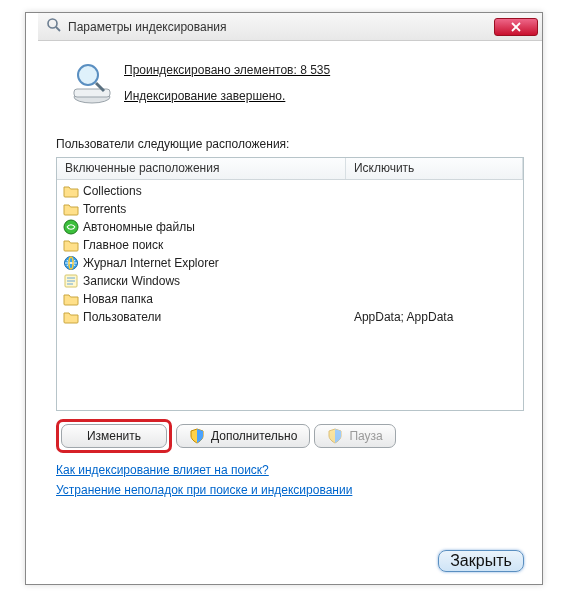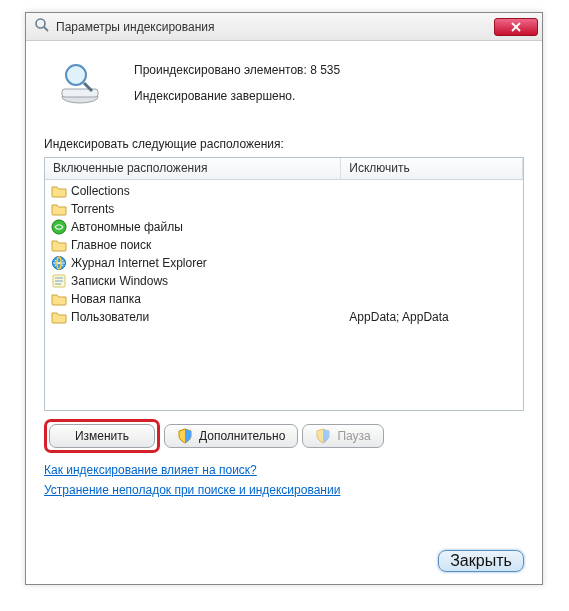--- a/index.html
+++ b/index.html
@@ -13,20 +13,21 @@
 }
 .window {
   position: absolute;
   left: 25px;
   top: 12px;
   width: 518px;
   height: 573px;
   border: 1px solid #888;
   background: #fff;
   box-shadow: 0 0 6px rgba(0,0,0,0.15);
+  padding-left: 12px;
 }
 .titlebar {
   height: 28px;
   background: linear-gradient(#f7f7f7, #e8e8e8);
   border-bottom: 1px solid #ccc;
   display: flex;
   align-items: center;
   padding: 0 4px 0 8px;
 }
 .titlebar .ticon { margin-right: 6px; }
@@ -35,21 +36,21 @@
   width: 44px; height: 18px;
   background: linear-gradient(#e68, #c8102e);
   border: 1px solid #9a0f22;
   border-radius: 3px;
   display: flex; align-items: center; justify-content: center;
   color: #fff; font-weight: bold;
   cursor: pointer;
 }
 .closebtn svg { display:block; }
 .content { padding: 14px 18px 12px 18px; height: calc(100% - 28px); display:flex; flex-direction:column; }
-.topinfo { display:flex; gap: 30px; padding: 4px 0 18px 12px; }
+.topinfo { display:flex; gap: 8px; padding: 4px 0 18px 12px; text-decoration: underline; }
 .bigicon { width: 48px; height: 48px; }
 .infotxt { padding-top: 4px; }
 .infotxt div { margin-bottom: 12px; color:#222; }
 .seclabel { color:#222; margin: 4px 0 6px 0; }
 .listbox {
   border: 1px solid #b7c4c9;
   background:#fff;
   height: 254px;
   display:flex; flex-direction:column;
 }
@@ -135,21 +136,21 @@
           <circle cx="20" cy="16" r="10" fill="#dff1fb" stroke="#5a8fc1" stroke-width="2"></circle>
           <line x1="28" y1="24" x2="36" y2="32" stroke="#5a7080" stroke-width="3"></line>
         </svg>
       </div>
       <div class="infotxt">
         <div>Проиндексировано элементов: 8 535</div>
         <div>Индексирование завершено.</div>
       </div>
     </div>
 
-    <div class="seclabel">Индексировать следующие расположения:</div>
+    <div class="seclabel">Пользователи следующие расположения:</div>
 
     <div class="listbox">
       <div class="listhead">
         <div class="col col1">Включенные расположения</div>
         <div class="col col2">Исключить</div>
       </div>
       <div class="listbody" id="listbody">
           <div class="row">
             <div class="c1">
               <span class="fico">

